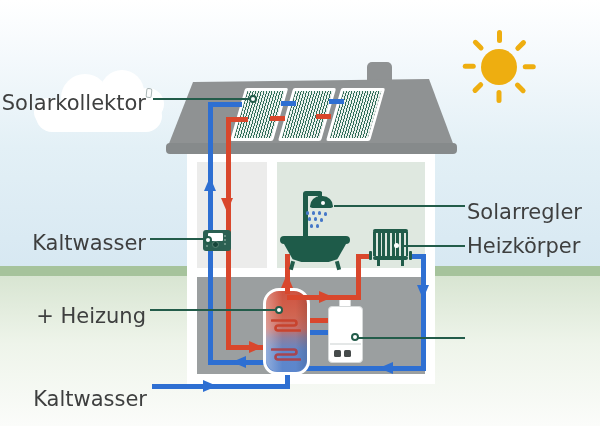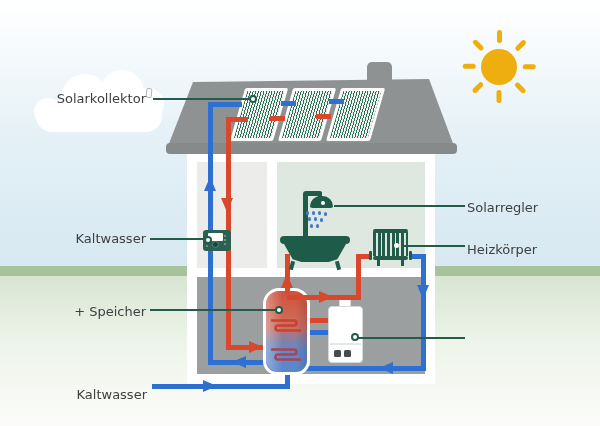--- a/index.html
+++ b/index.html
@@ -57,21 +57,21 @@
   .tub-body{left:284px;top:244px;width:62px;height:18px;background:#1e5b49;clip-path:polygon(0% 0%,100% 0%,86% 85%,72% 100%,28% 100%,14% 85%);}
   .shower-pole{left:303px;top:193px;width:5px;height:47px;background:#1e5b49;border-radius:2px;}
   .shower-arm{left:303px;top:191px;width:19px;height:5px;background:#1e5b49;border-radius:3px 2px 0 0;}
   .shower-neck{left:318px;top:192px;width:4px;height:7px;background:#1e5b49;}
   .shower-head{left:310px;top:196px;width:23px;height:12px;background:#1e5b49;border-radius:50% 50% 12% 12% / 95% 95% 15% 15%;}
   .drop{position:absolute;width:3px;height:4px;border-radius:2px;background:#4678c8;}
   
   .callout{position:absolute;height:2px;background:#235c4a;}
   .ring-dot{position:absolute;width:8px;height:8px;border-radius:50%;background:#fff;border:2px solid #235c4a;box-sizing:border-box;}
   .wdot{position:absolute;border-radius:50%;background:#fff;}
-  .lbl{position:absolute;font-size:13px;color:#3e3f3f;white-space:nowrap;}
+  .lbl{position:absolute;font-size:21px;color:#3e3f3f;white-space:nowrap;}
   .lbl-r{text-align:right;}
   .marker{left:146px;top:88px;width:6px;height:10px;border:1.3px solid #a9b6b6;border-radius:2px;background:#fdfdfd;transform:rotate(6deg);box-sizing:border-box;}
   .z1{z-index:1}.z2{z-index:2}.z3{z-index:3}.z4{z-index:4}.z5{z-index:5}.z6{z-index:6}.z7{z-index:7}.z8{z-index:8}.z9{z-index:9}.z10{z-index:10}.z12{z-index:12}.z13{z-index:13}
 </style>
 </head>
 <body>
 
 <div class="stage">
 
   <div class="abs sky"></div>
@@ -202,19 +202,19 @@
   <div class="ring-dot z13" style="left:204px;top:236px"></div>
   <div class="ring-dot z13" style="left:275px;top:306px"></div>
   <div class="ring-dot z13" style="left:351px;top:333px"></div>
   <div class="wdot z13" style="left:394px;top:243px;width:5px;height:5px"></div>
   <div class="wdot z13" style="left:321px;top:201px;width:4px;height:4px"></div>
   <div class="abs marker z12"></div>
 
   <div class="lbl lbl-r z12" style="right:454px;top:91px">Solarkollektor</div>
   <div class="lbl lbl-r z12" style="right:454px;top:231px">Kaltwasser</div>
   <div class="lbl lbl-r z12" style="right:454px;top:302px">
-    <div style="margin-top:2px">+ Speicher</div>
+    <div style="margin-top:2px">+ Heizung</div>
   </div>
   <div class="lbl lbl-r z12" style="right:453px;top:387px">Kaltwasser</div>
   <div class="lbl z12" style="left:467px;top:200px">Solarregler</div>
-  <div class="lbl z12" style="left:467px;top:242px">Heizkörper</div>
+  <div class="lbl z12" style="left:467px;top:234px">Heizkörper</div>
 
 </div>
 
 </body></html>

